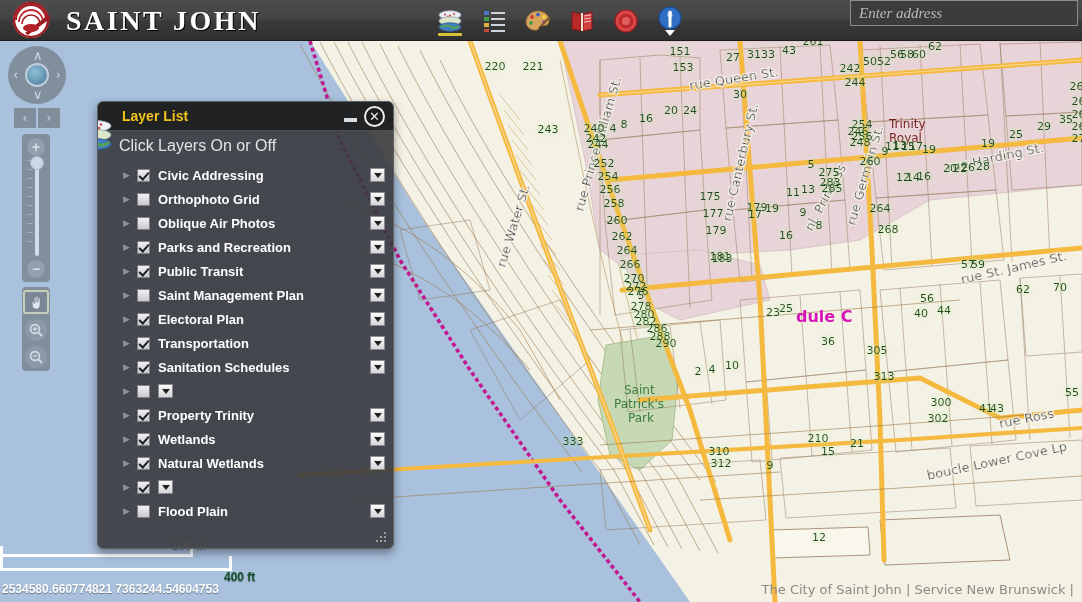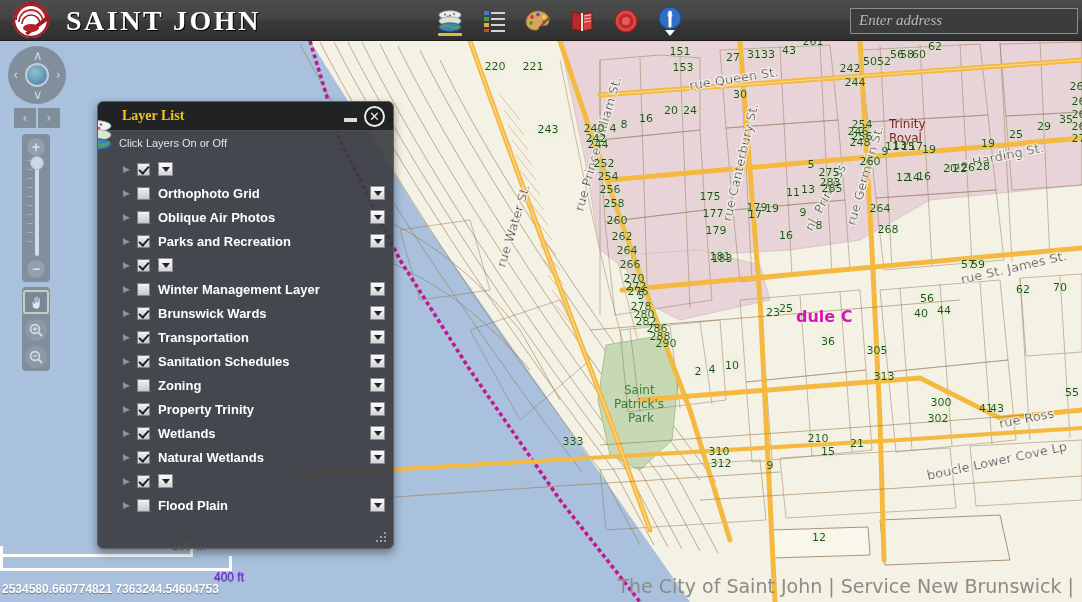--- a/index.html
+++ b/index.html
@@ -62,21 +62,21 @@
     cursor: pointer; position: relative;
   }
   .tool-btn .underline {
     position: absolute; bottom: 3px; left: 4px;
     width: 24px; height: 3px;
     background: #d8c23a; border-radius: 1px;
   }
   .searchwrap {
     position: absolute; right: 0; top: 0;
     width: 232px; height: 41px;
-    display: flex; align-items: center;
+    display: flex; 
     padding-right: 2px;
   }
   #search-input {
     width: 228px; height: 26px;
     background: #3c3c3c;
     border: 1px solid #8d8d8d;
     color: #d6d6d6;
     font-family: "Liberation Serif", serif;
     font-style: italic;
     font-size: 15px;
@@ -203,38 +203,38 @@
   .lp-titlebar {
     position: relative;
     height: 29px;
     background: rgba(30,31,33,0.92);
     border-bottom: 1px solid #4c4f52;
     border-radius: 5px 5px 0 0;
   }
   .lp-title {
     position: absolute; left: 24px; top: 6px;
     color: #f0c419; font-size: 14px; font-weight: bold;
-    font-family: Liberation Serif, serif;
+    font-family: Liberation Sans, sans-serif;
   }
   .lp-min {
     position: absolute; right: 36px; top: 16px;
     width: 13px; height: 4px; background: #d9dcde;
     cursor: pointer;
   }
   .lp-close {
     position: absolute; right: 8px; top: 4px;
     width: 21px; height: 21px; border-radius: 50%;
     background: #1b1c1e; border: 2px solid #e8eaec;
     color: #e8eaec; font-size: 13px; font-weight: bold;
     display: flex; align-items: center; justify-content: center;
     cursor: pointer; font-family: "DejaVu Sans", sans-serif;
     line-height: 1;
   }
   .lp-subtitle {
-    color: #e2e5e7; font-size: 11px;
+    color: #e2e5e7; font-size: 16px;
     padding: 6px 0 4px 21px;
     font-family: "Liberation Sans", sans-serif;
   }
   .lp-panel-icon {
     position: absolute;
     left: -24px; top: 16px;
     width: 42px; height: 34px;
     z-index: 2;
   }
   .lp-list {
@@ -315,36 +315,36 @@
     width: 232px; height: 3px; background: #ffffff;
   }
   .sb-tick {
     position: absolute; width: 3px; background: #ffffff;
   }
   .sb-lbl-m {
     position: absolute; left: 172px; top: -4px;
     color: #ffffff; font-size: 12px; font-weight: bold;
   }
   .sb-lbl-ft {
-    position: absolute; left: 214px; top: 28px;
-    color: #6d28d9; font-size: 12px; font-weight: normal;
+    position: absolute; left: 224px; top: 28px;
+    color: #14532d; font-size: 12px; font-weight: bold;
     white-space: nowrap;
   }
   #coords {
     position: absolute;
     left: 2px; bottom: 6px;
     color: #ffffff; font-size: 12px; font-weight: bold;
     font-family: "Liberation Sans", sans-serif;
     text-shadow: 0 1px 1px rgba(0,0,0,0.4);
     z-index: 25;
   }
   #attribution {
     position: absolute;
     right: 8px; bottom: 5px;
-    color: #8b8c84; font-size: 19px;
+    color: #8b8c84; font-size: 13px;
     font-family: "DejaVu Sans", sans-serif;
     z-index: 25;
     margin-top: 16px;
   }
 
   
   .street-lbl { font-family: "DejaVu Sans", sans-serif; font-size: 13px; fill: #2b2b2b; font-weight: 500; }
   .civic-lbl { font-family: "DejaVu Sans", sans-serif; font-size: 11px; fill: #1b4a1b; }
   .park-lbl { font-family: "DejaVu Sans", sans-serif; font-size: 12px; fill: #3d7c3d; }
   .heritage-lbl { font-family: "DejaVu Sans", sans-serif; font-size: 12px; fill: #7a2222; }
@@ -785,20 +785,21 @@
       <div class="lp-min"></div>
       <div class="lp-close">✕</div>
     </div>
 
     <div class="lp-subtitle">Click Layers On or Off</div>
 
     <div class="lp-list" id="layer-list">
         <div class="lp-row">
           <span class="lp-expand">▶</span>
           <span class="lp-check on"></span>
+          <span class="lp-label">Civic Addressing</span>
           <span class="lp-menu">
             <span></span>
           </span>
         </div>
         <div class="lp-row">
           <span class="lp-expand">▶</span>
           <span class="lp-check"></span>
           <span class="lp-label">Orthophoto Grid</span>
           <span class="lp-menu">
             <span></span>
@@ -816,36 +817,37 @@
           <span class="lp-expand">▶</span>
           <span class="lp-check on"></span>
           <span class="lp-label">Parks and Recreation</span>
           <span class="lp-menu">
             <span></span>
           </span>
         </div>
         <div class="lp-row">
           <span class="lp-expand">▶</span>
           <span class="lp-check on"></span>
+          <span class="lp-label">Public Transit</span>
           <span class="lp-menu">
             <span></span>
           </span>
         </div>
         <div class="lp-row">
           <span class="lp-expand">▶</span>
           <span class="lp-check"></span>
-          <span class="lp-label">Winter Management Layer</span>
+          <span class="lp-label">Saint Management Plan</span>
           <span class="lp-menu">
             <span></span>
           </span>
         </div>
         <div class="lp-row">
           <span class="lp-expand">▶</span>
           <span class="lp-check on"></span>
-          <span class="lp-label">Brunswick Wards</span>
+          <span class="lp-label">Electoral Plan</span>
           <span class="lp-menu">
             <span></span>
           </span>
         </div>
         <div class="lp-row">
           <span class="lp-expand">▶</span>
           <span class="lp-check on"></span>
           <span class="lp-label">Transportation</span>
           <span class="lp-menu">
             <span></span>
@@ -855,21 +857,20 @@
           <span class="lp-expand">▶</span>
           <span class="lp-check on"></span>
           <span class="lp-label">Sanitation Schedules</span>
           <span class="lp-menu">
             <span></span>
           </span>
         </div>
         <div class="lp-row">
           <span class="lp-expand">▶</span>
           <span class="lp-check"></span>
-          <span class="lp-label">Zoning</span>
           <span class="lp-menu">
             <span></span>
           </span>
         </div>
         <div class="lp-row">
           <span class="lp-expand">▶</span>
           <span class="lp-check on"></span>
           <span class="lp-label">Property Trinity</span>
           <span class="lp-menu">
             <span></span>

